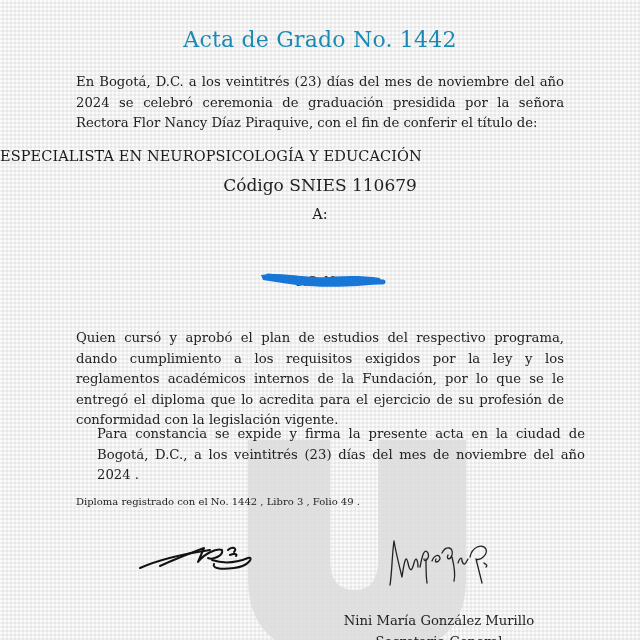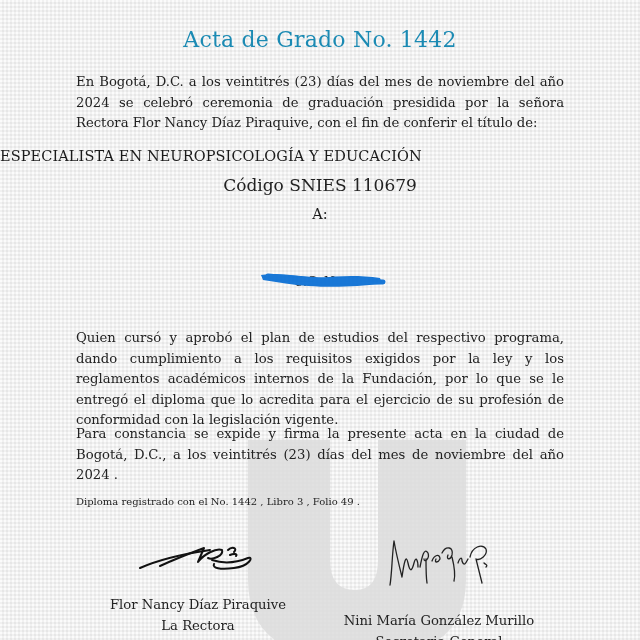--- a/index.html
+++ b/index.html
@@ -102,21 +102,21 @@
     }
     .redaction {
       position: absolute;
       top: 270px;
       left: 258px;
       width: 128px;
       height: 20px;
       z-index: 2;
     }
     .p2 { top: 308px; margin-top: 20px; }
-    .p3 { top: 424px; }
+    .p3 { top: 424px; margin-left: 21px; }
     .registry {
       position: absolute;
       top: 496px;
       left: 76px;
       font-size: 10px;
       color: #222;
     }
     .sig {
       position: absolute;
       z-index: 2;
@@ -180,23 +180,19 @@
     <g fill="none" stroke="#222" stroke-width="1.3" stroke-linecap="round" stroke-linejoin="round">
       <path d="M10 52 C12 40, 12 22, 14 8 C16 20, 20 36, 22 44 C24 30, 26 20, 28 30 C30 40, 32 38, 34 30 C36 22, 38 28, 38 34"></path>
       <path d="M40 34 C42 24, 44 14, 48 20 C50 26, 44 30, 44 26 M46 26 C46 36, 46 44, 47 50"></path>
       <path d="M52 28 C54 22, 60 20, 60 26 C58 30, 54 30, 56 26"></path>
       <path d="M62 20 C66 12, 74 14, 72 22 C70 28, 66 26, 68 22 M72 24 C74 32, 76 40, 74 48"></path>
       <path d="M78 30 C80 24, 82 24, 82 28 C84 34, 86 30, 88 26"></path>
       <path d="M90 24 C92 14, 102 10, 106 16 C108 22, 100 28, 96 26 M96 26 C98 34, 100 42, 102 50 M104 30 C106 32, 108 32, 106 34"></path>
     </g>
   </svg>
 
-  <div class="signer signer-left">
-    <div>Flor Nancy Díaz Piraquive</div>
-    <div>La Rectora</div>
-  </div>
 
   <div class="signer signer-right">
     <div>Nini María González Murillo</div>
     <div>Secretaria General</div>
   </div>
 
 </div>
 
 </body></html>

